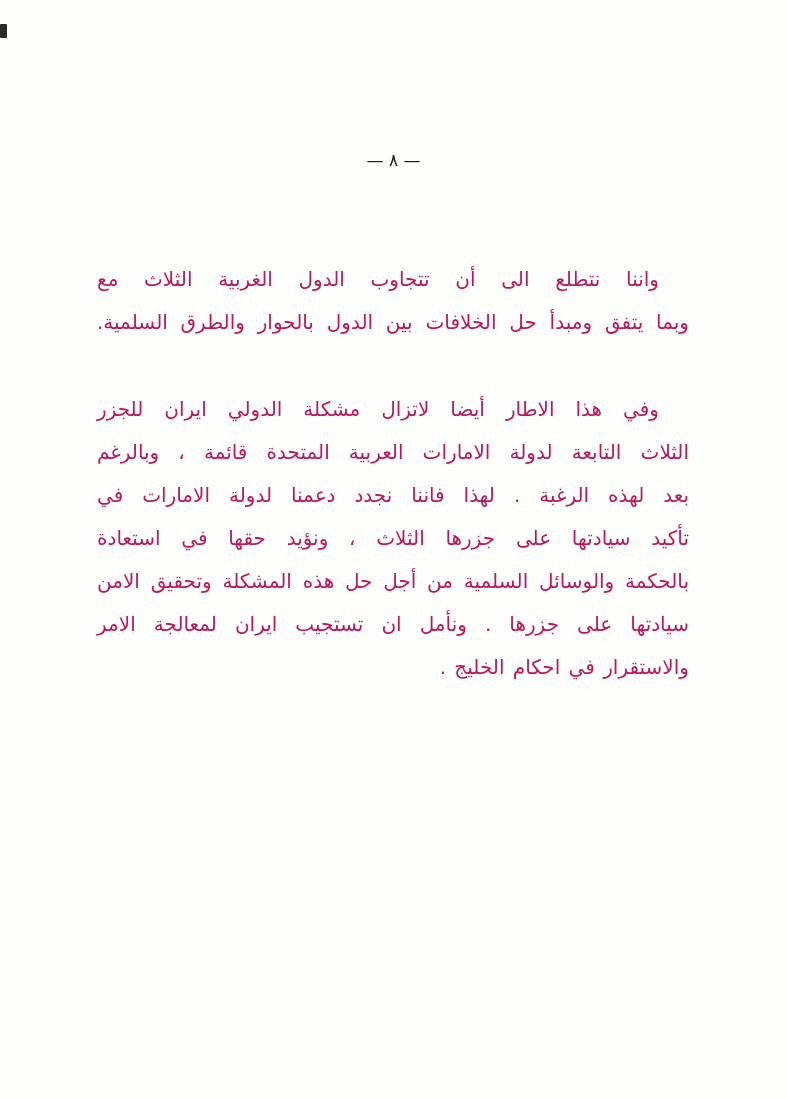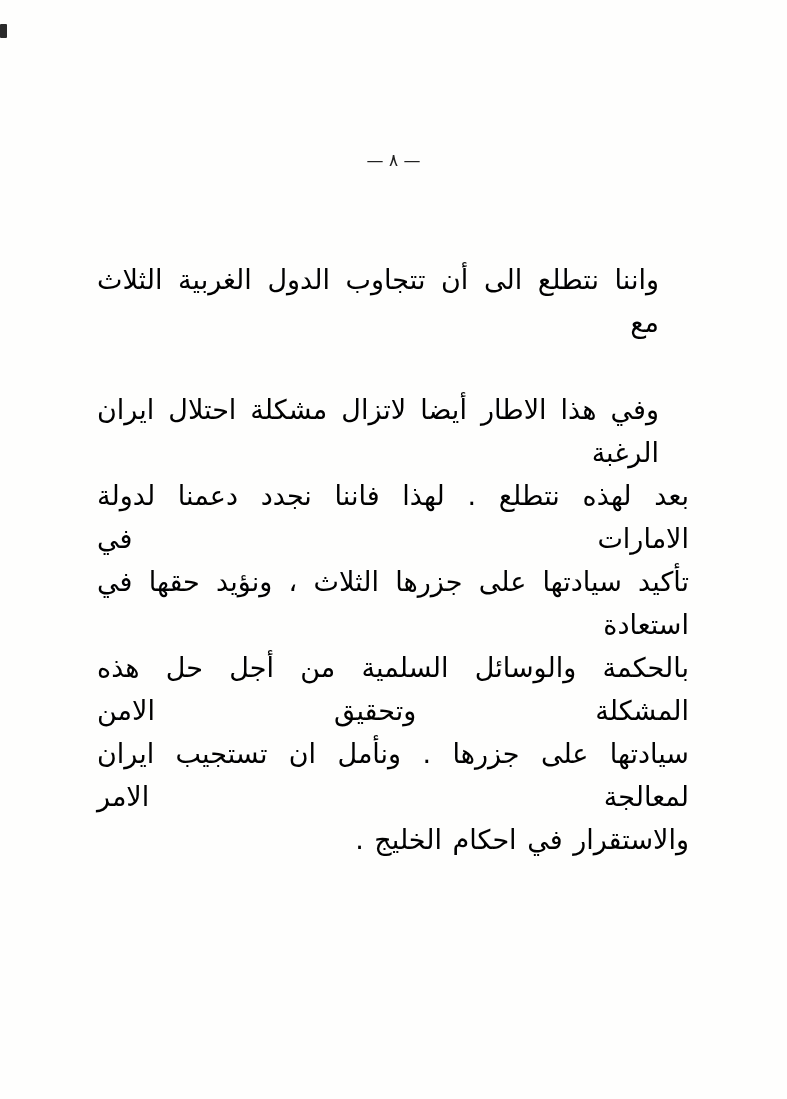--- a/index.html
+++ b/index.html
@@ -46,27 +46,27 @@
     top: 258px;
     right: 98px;
     width: 592px;
     direction: rtl;
     unicode-bidi: embed;
   }
   .para {
     margin: 0 0 44px 0;
   }
   .line {
-    font-size: 27px;
+    font-size: 20px;
     line-height: 43px;
     white-space: normal;
     text-align: justify;
     text-align-last: justify;
     word-spacing: 2px;
-    color: #000000;
+    color: #be185d;
   }
   .line.first {
     padding-right: 30px; 
   }
   .line.end {
     text-align-last: right; 
   }
 </style>
 </head>
 <body>
@@ -74,25 +74,27 @@
 <div class="page">
 
   <div class="scan-artifact"></div>
 
   <div class="page-number">— ٨ —</div>
 
   <div class="text-block">
 
     <div class="para">
       <div class="line first">واننا نتطلع الى أن تتجاوب الدول الغربية الثلاث مع</div>
+      <div class="line">وبما يتفق ومبدأ حل الخلافات بين الدول بالحوار والطرق السلمية.</div>
     </div>
 
     <div class="para">
-      <div class="line first">وفي هذا الاطار أيضا لاتزال مشكلة احتلال ايران الرغبة</div>
-      <div class="line">بعد لهذه نتطلع . لهذا فاننا نجدد دعمنا لدولة الامارات في</div>
+      <div class="line first">وفي هذا الاطار أيضا لاتزال مشكلة الدولي ايران للجزر</div>
+      <div class="line">الثلاث التابعة لدولة الامارات العربية المتحدة قائمة ، وبالرغم</div>
+      <div class="line">بعد لهذه الرغبة . لهذا فاننا نجدد دعمنا لدولة الامارات في</div>
       <div class="line">تأكيد سيادتها على جزرها الثلاث ، ونؤيد حقها في استعادة</div>
       <div class="line">بالحكمة والوسائل السلمية من أجل حل هذه المشكلة وتحقيق الامن</div>
       <div class="line">سيادتها على جزرها . ونأمل ان تستجيب ايران لمعالجة الامر</div>
       <div class="line end">والاستقرار في احكام الخليج .</div>
     </div>
 
   </div>
 </div>
 
 </body></html>

